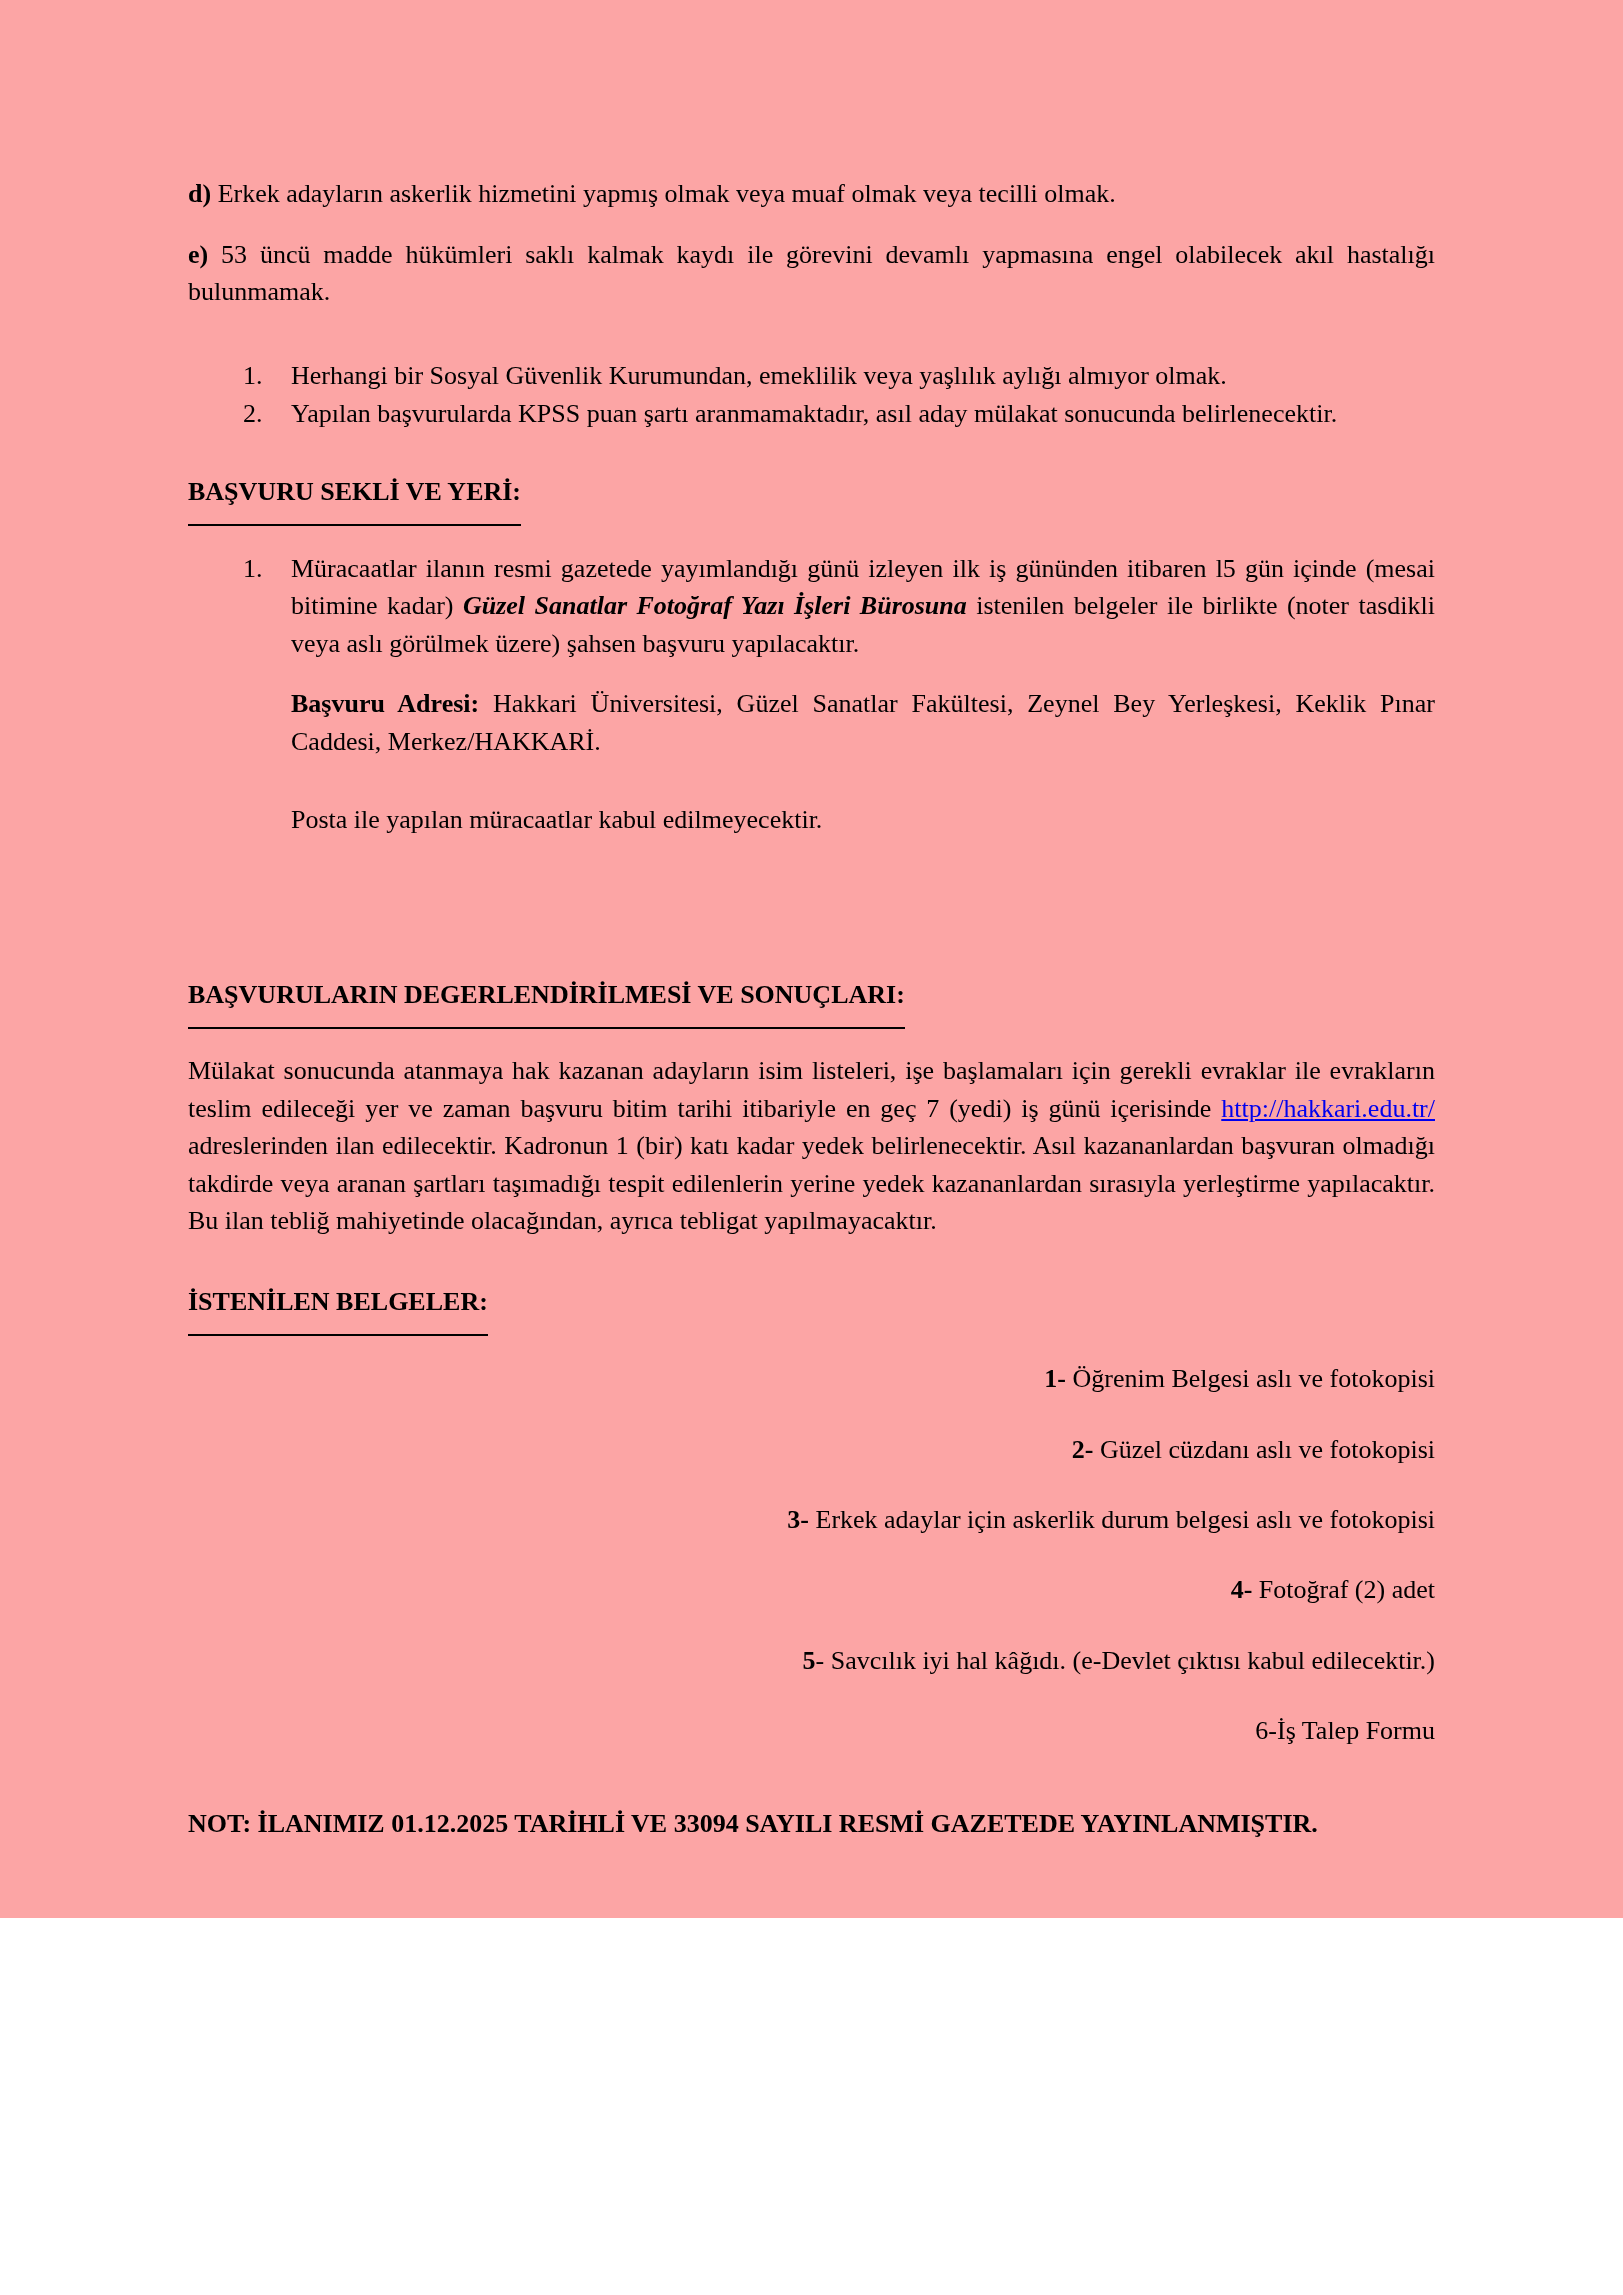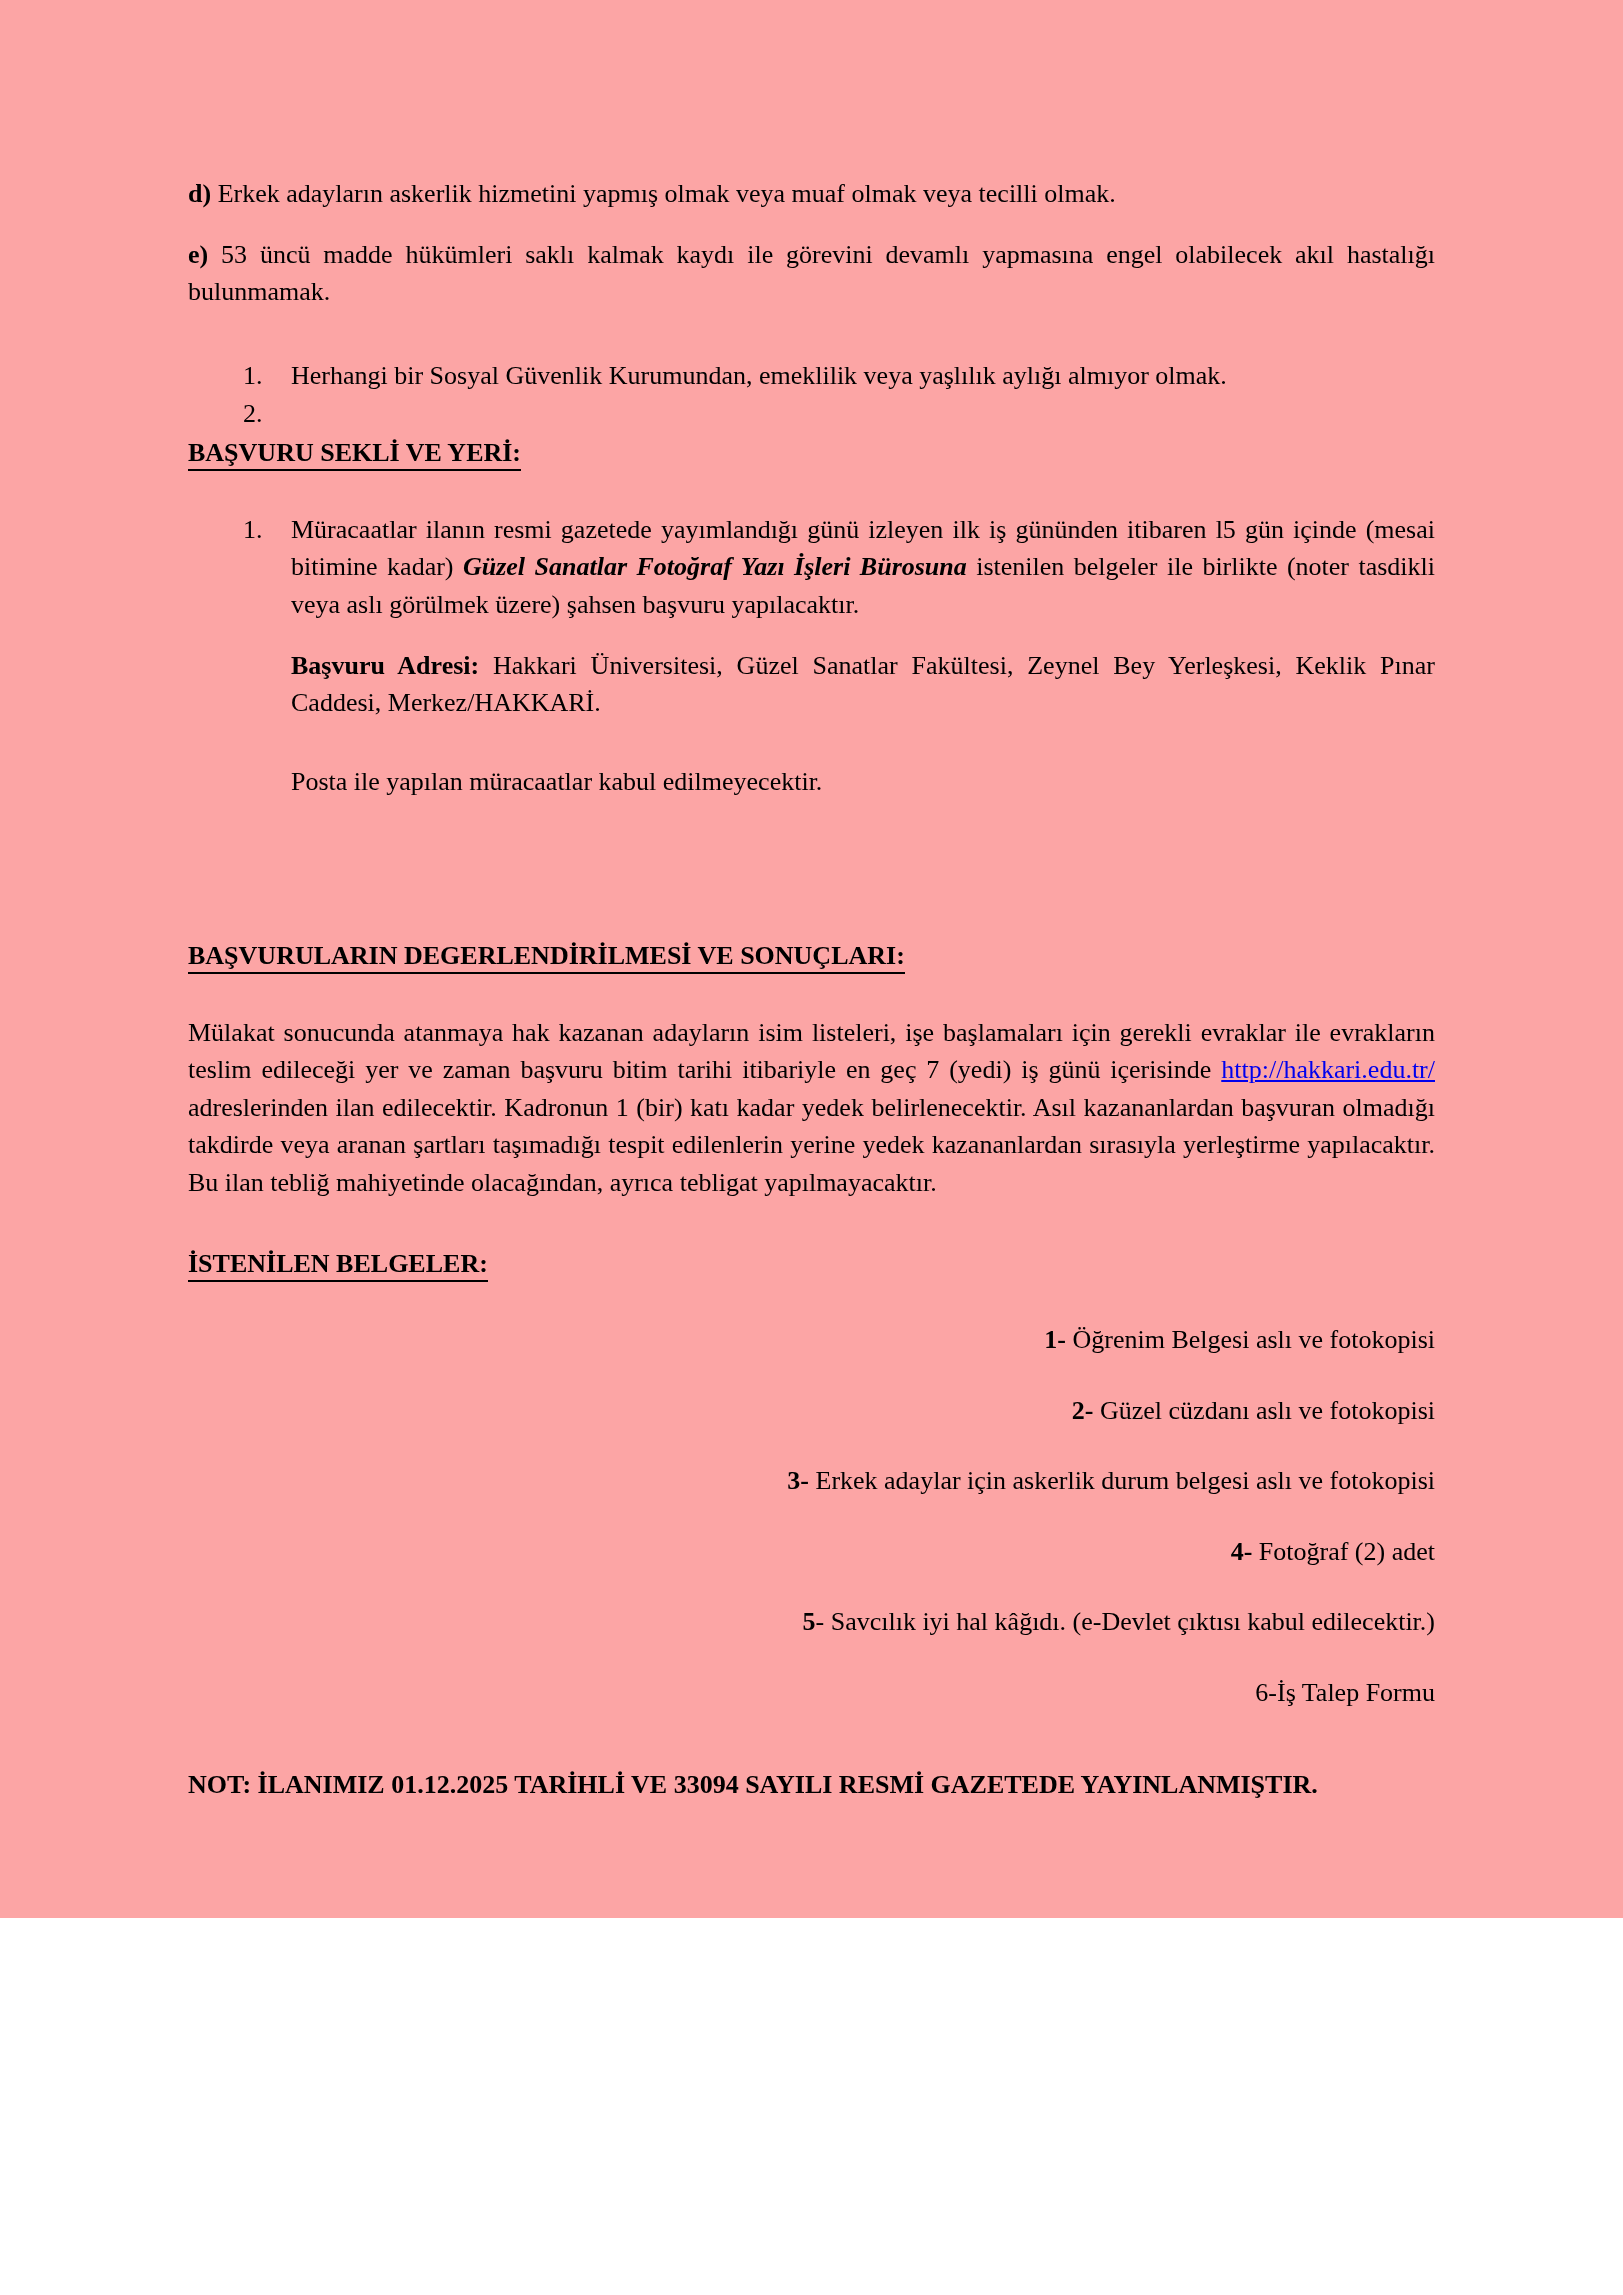--- a/index.html
+++ b/index.html
@@ -39,21 +39,21 @@
   
   .heading {
     font-size: 26px;
     font-weight: bold;
     line-height: 1.3;
     margin: 0;
     display: block;
   }
   .heading span.htext {
     border-bottom: 2.6px solid #000;
-    padding-bottom: 2px;
+    padding-bottom: 18px;
     display: inline;
   }
 
   
   .olist {
     margin: 0;
     padding: 0;
     list-style: none;
   }
   .olist > li {
@@ -123,20 +123,21 @@
 
     <div class="spacer-sm"></div>
 
     <ol class="olist">
       <li>
         <span class="marker">1.</span>
         <span>Herhangi bir Sosyal Güvenlik Kurumundan, emeklilik veya yaşlılık aylığı almıyor olmak.</span>
       </li>
       <li>
         <span class="marker">2.</span>
+        <span>Yapılan başvurularda KPSS puan şartı aranmamaktadır, asıl aday mülakat sonucunda belirlenecektir.</span>
       </li>
     </ol>
 
     <div class="spacer-md"></div>
 
     <div class="heading"><span class="htext">BAŞVURU SEKLİ VE YERİ:</span></div>
 
     <div class="spacer-md"></div>
 
     <ol class="olist">

